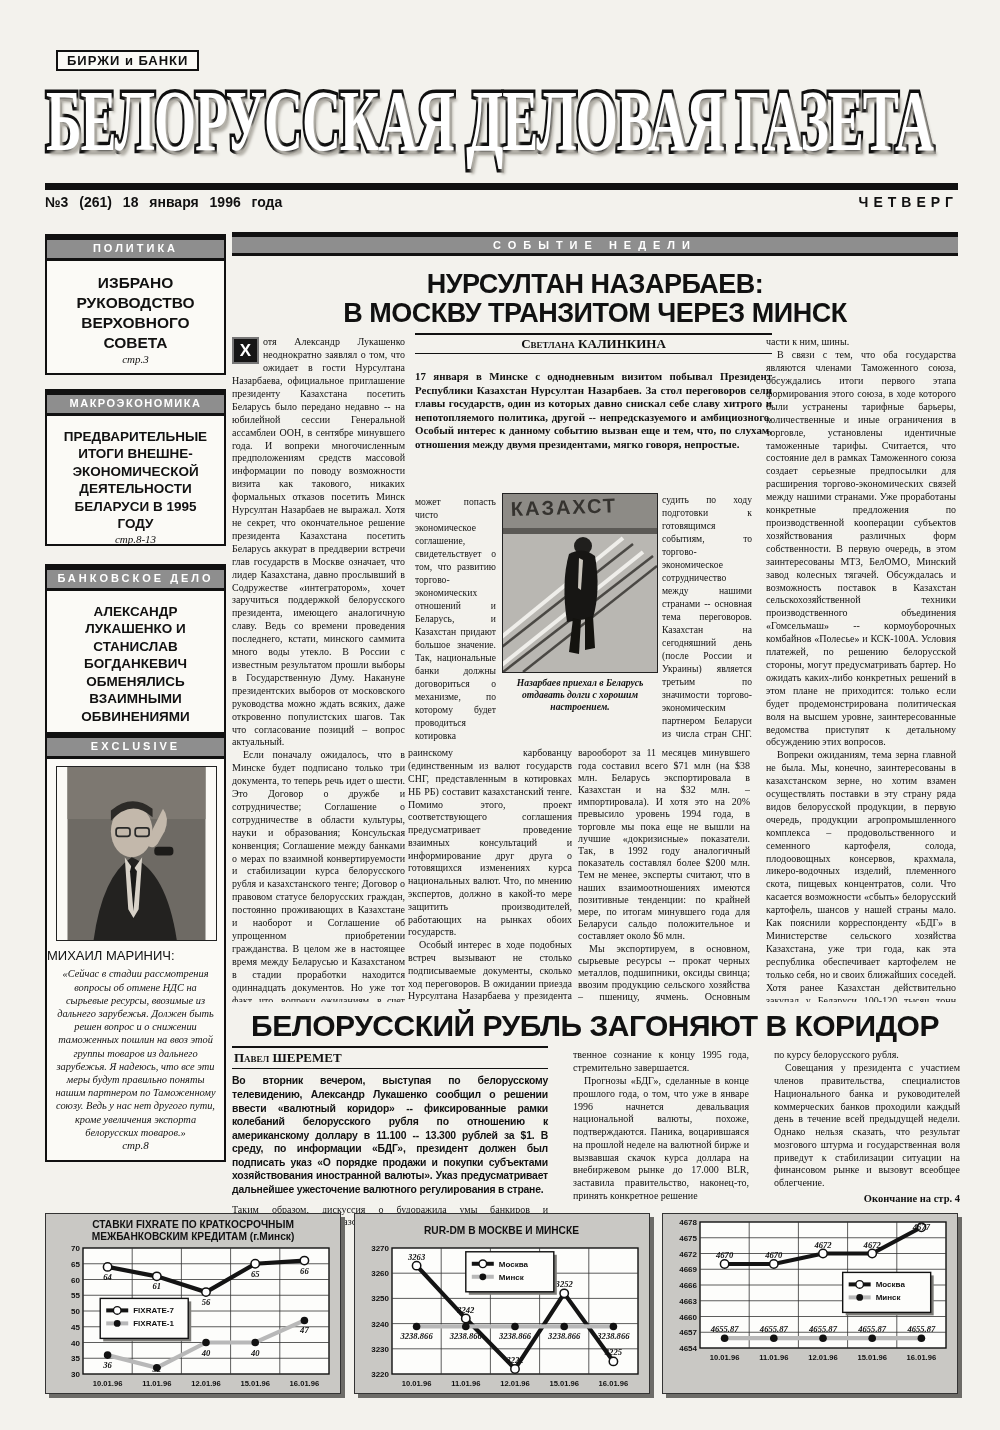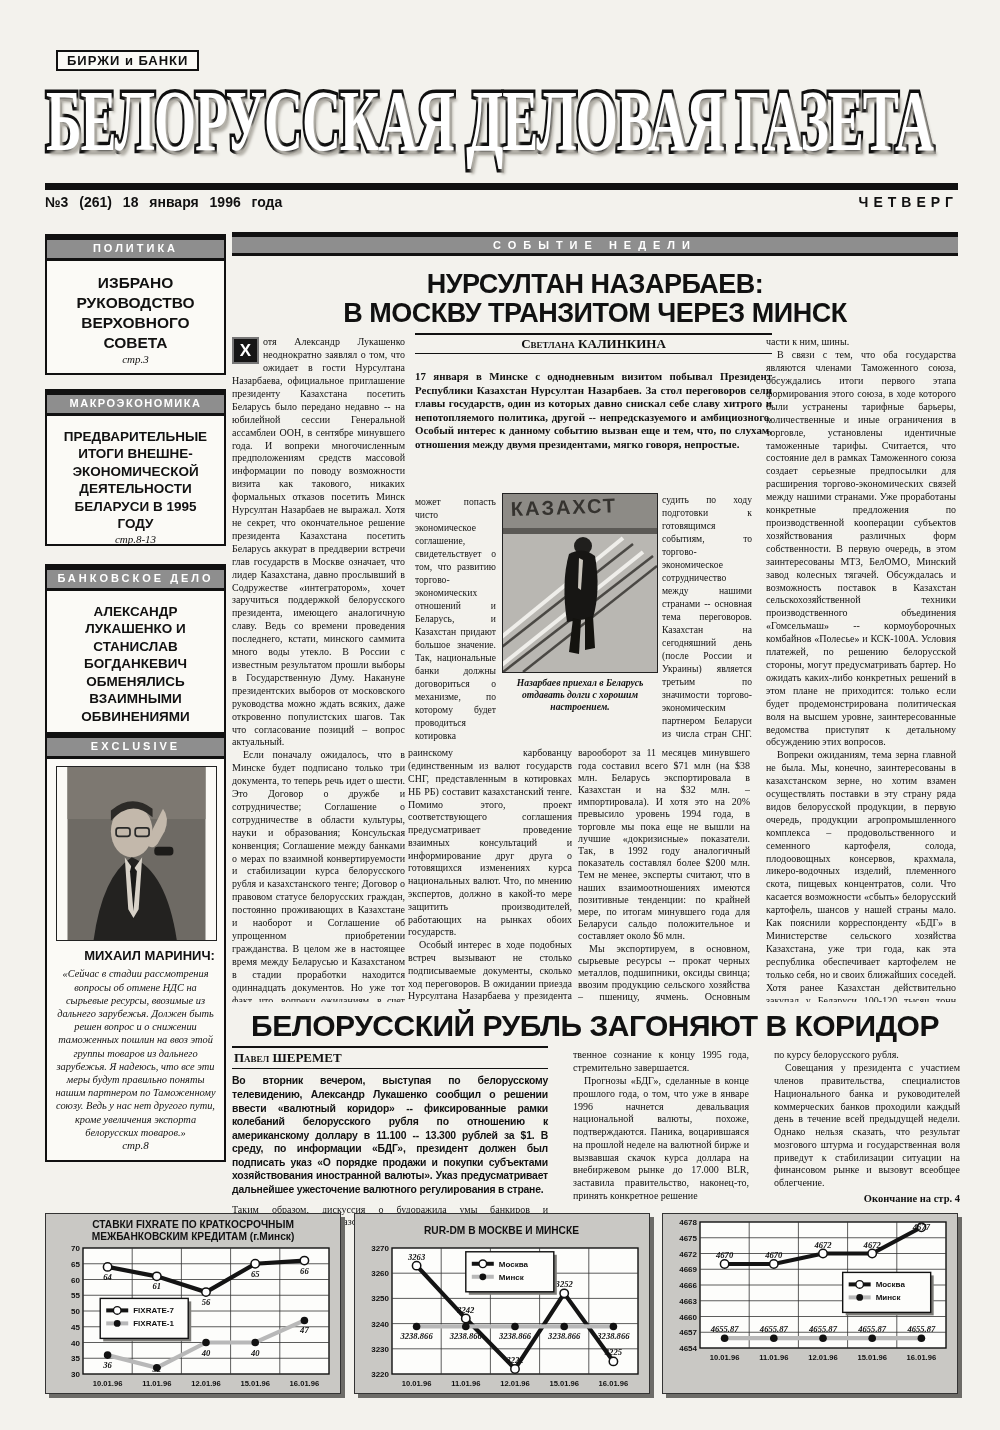--- a/index.html
+++ b/index.html
@@ -23,21 +23,21 @@
         display:flex;flex-direction:column;}
   .sbanner{border-top:4px solid #111;border-bottom:3px solid #111;background:#8e8e8e;color:#fff;
         font-family:"Liberation Sans",sans-serif;font-weight:bold;font-size:11px;letter-spacing:3px;
         text-align:center;padding:2px 2px;line-height:1.25;}
   .stitle{font-family:"Liberation Sans",sans-serif;font-weight:bold;text-align:center;padding:12px 9px 0;line-height:1.3;}
   #sbox1 .stitle{font-size:15.5px;}
   #sbox2 .stitle{font-size:13.5px;}
   #sbox3 .stitle{font-size:13.5px;}
   .spage{font-style:italic;font-size:11px;text-align:center;margin:auto 0 9px;}
   .sphoto{margin:7px 9px 4px;border:1px solid #222;display:block;}
-  .sname{font-family:"Liberation Sans",sans-serif;font-weight:bold;font-size:13px;text-align:center;margin-top:3px;padding-left:28px;}
+  .sname{font-family:"Liberation Sans",sans-serif;font-weight:normal;font-size:13px;text-align:left;margin-top:3px;}
   .squote{font-style:italic;font-size:10.4px;line-height:13.2px;text-align:center;padding:4px 8px 0;}
 
   
   .main{position:absolute;left:232px;top:232px;width:726px;}
   .banner{border-top:5px solid #111;border-bottom:3px solid #111;background:#8e8e8e;color:#fff;text-align:center;
         font-family:"Liberation Sans",sans-serif;font-weight:bold;font-size:11px;letter-spacing:7px;padding:2px 0;}
   .headline1{text-align:center;font-family:"Liberation Sans",sans-serif;font-weight:bold;font-size:27px;
         line-height:1.08;margin:14px 0 5px;letter-spacing:-0.5px;}
   .a1body{position:relative;height:672px;}
   .txt{font-size:10px;line-height:12.9px;text-align:justify;overflow:hidden;}

